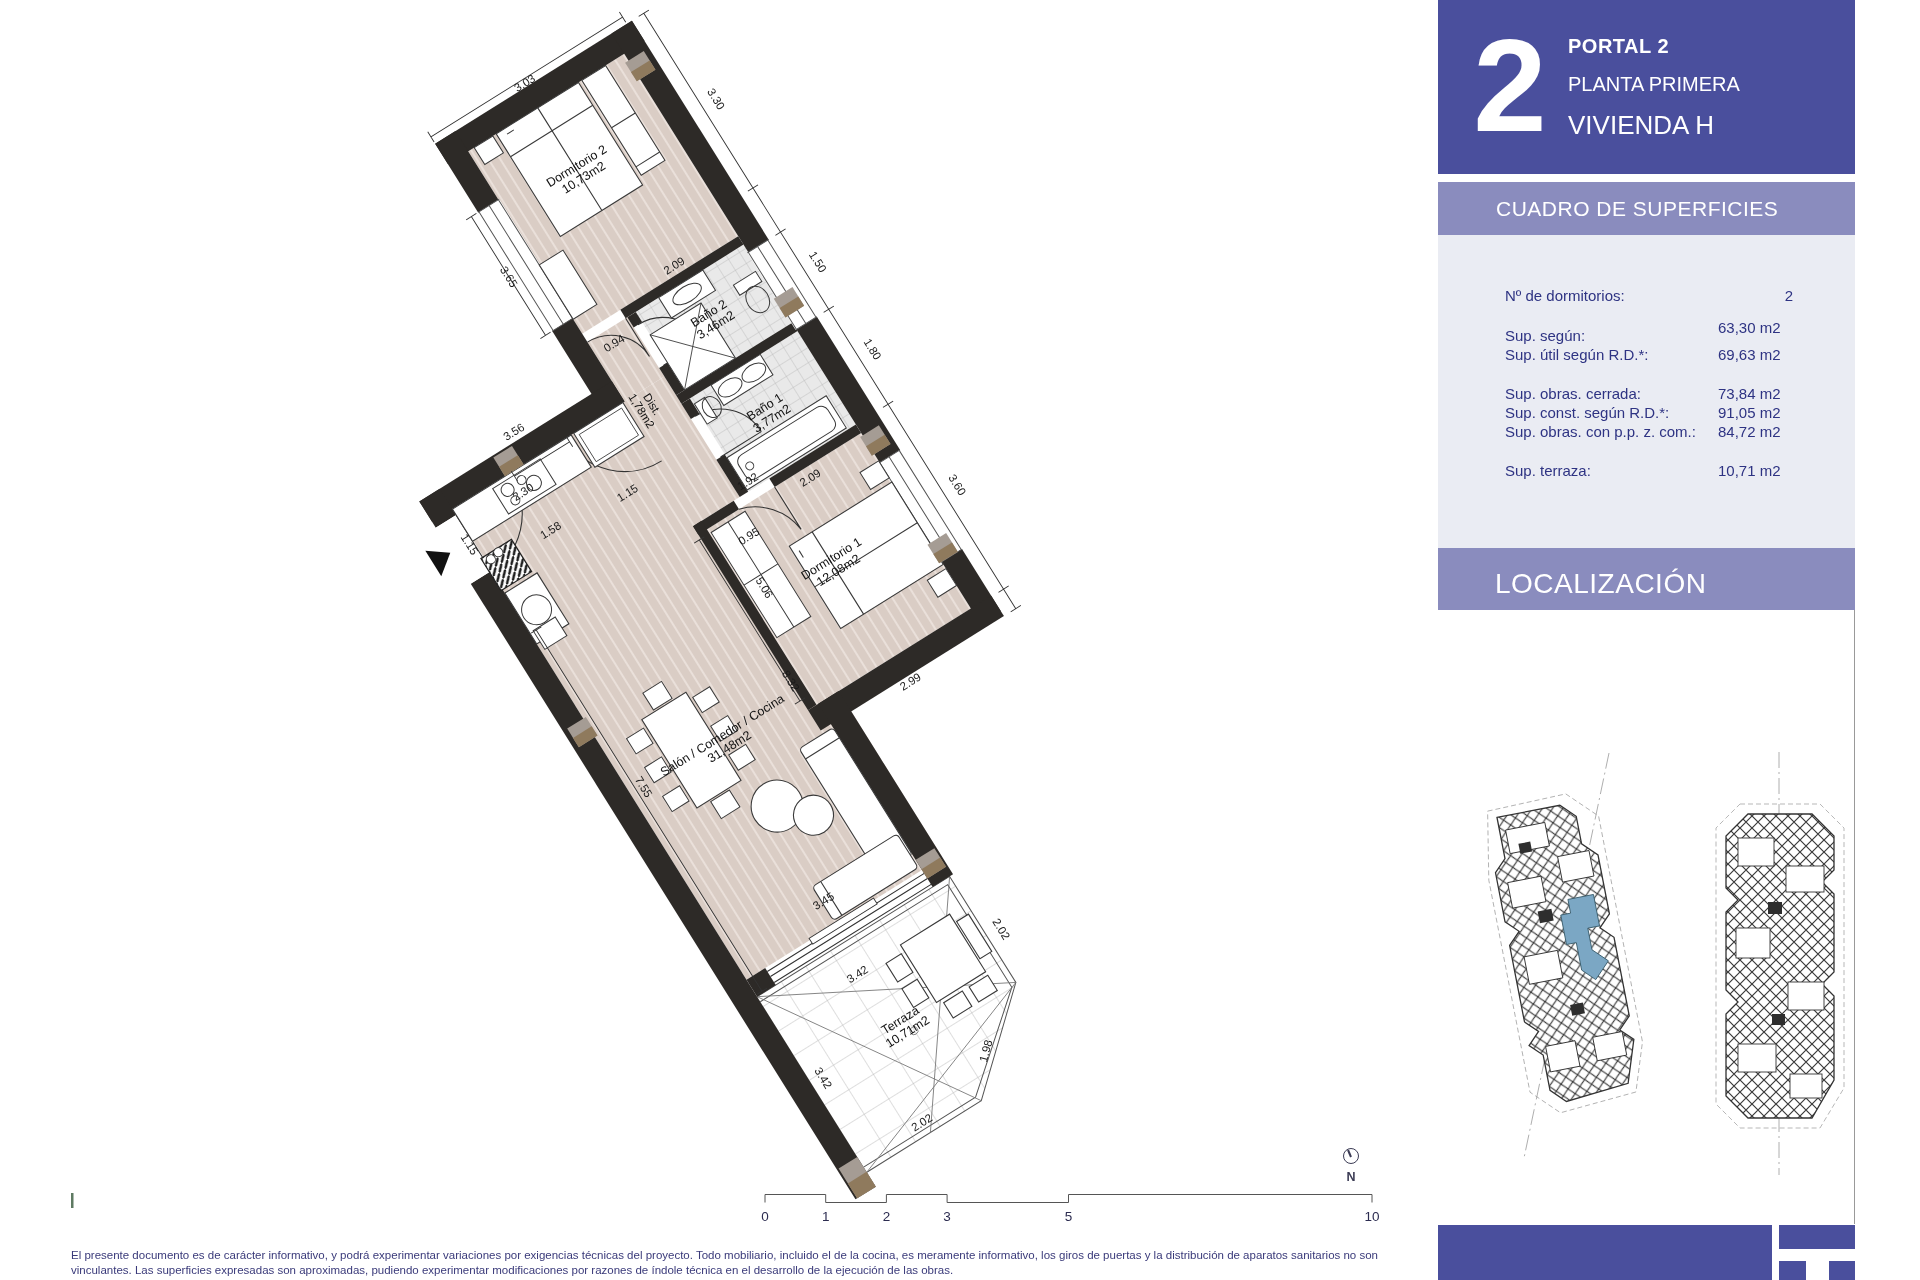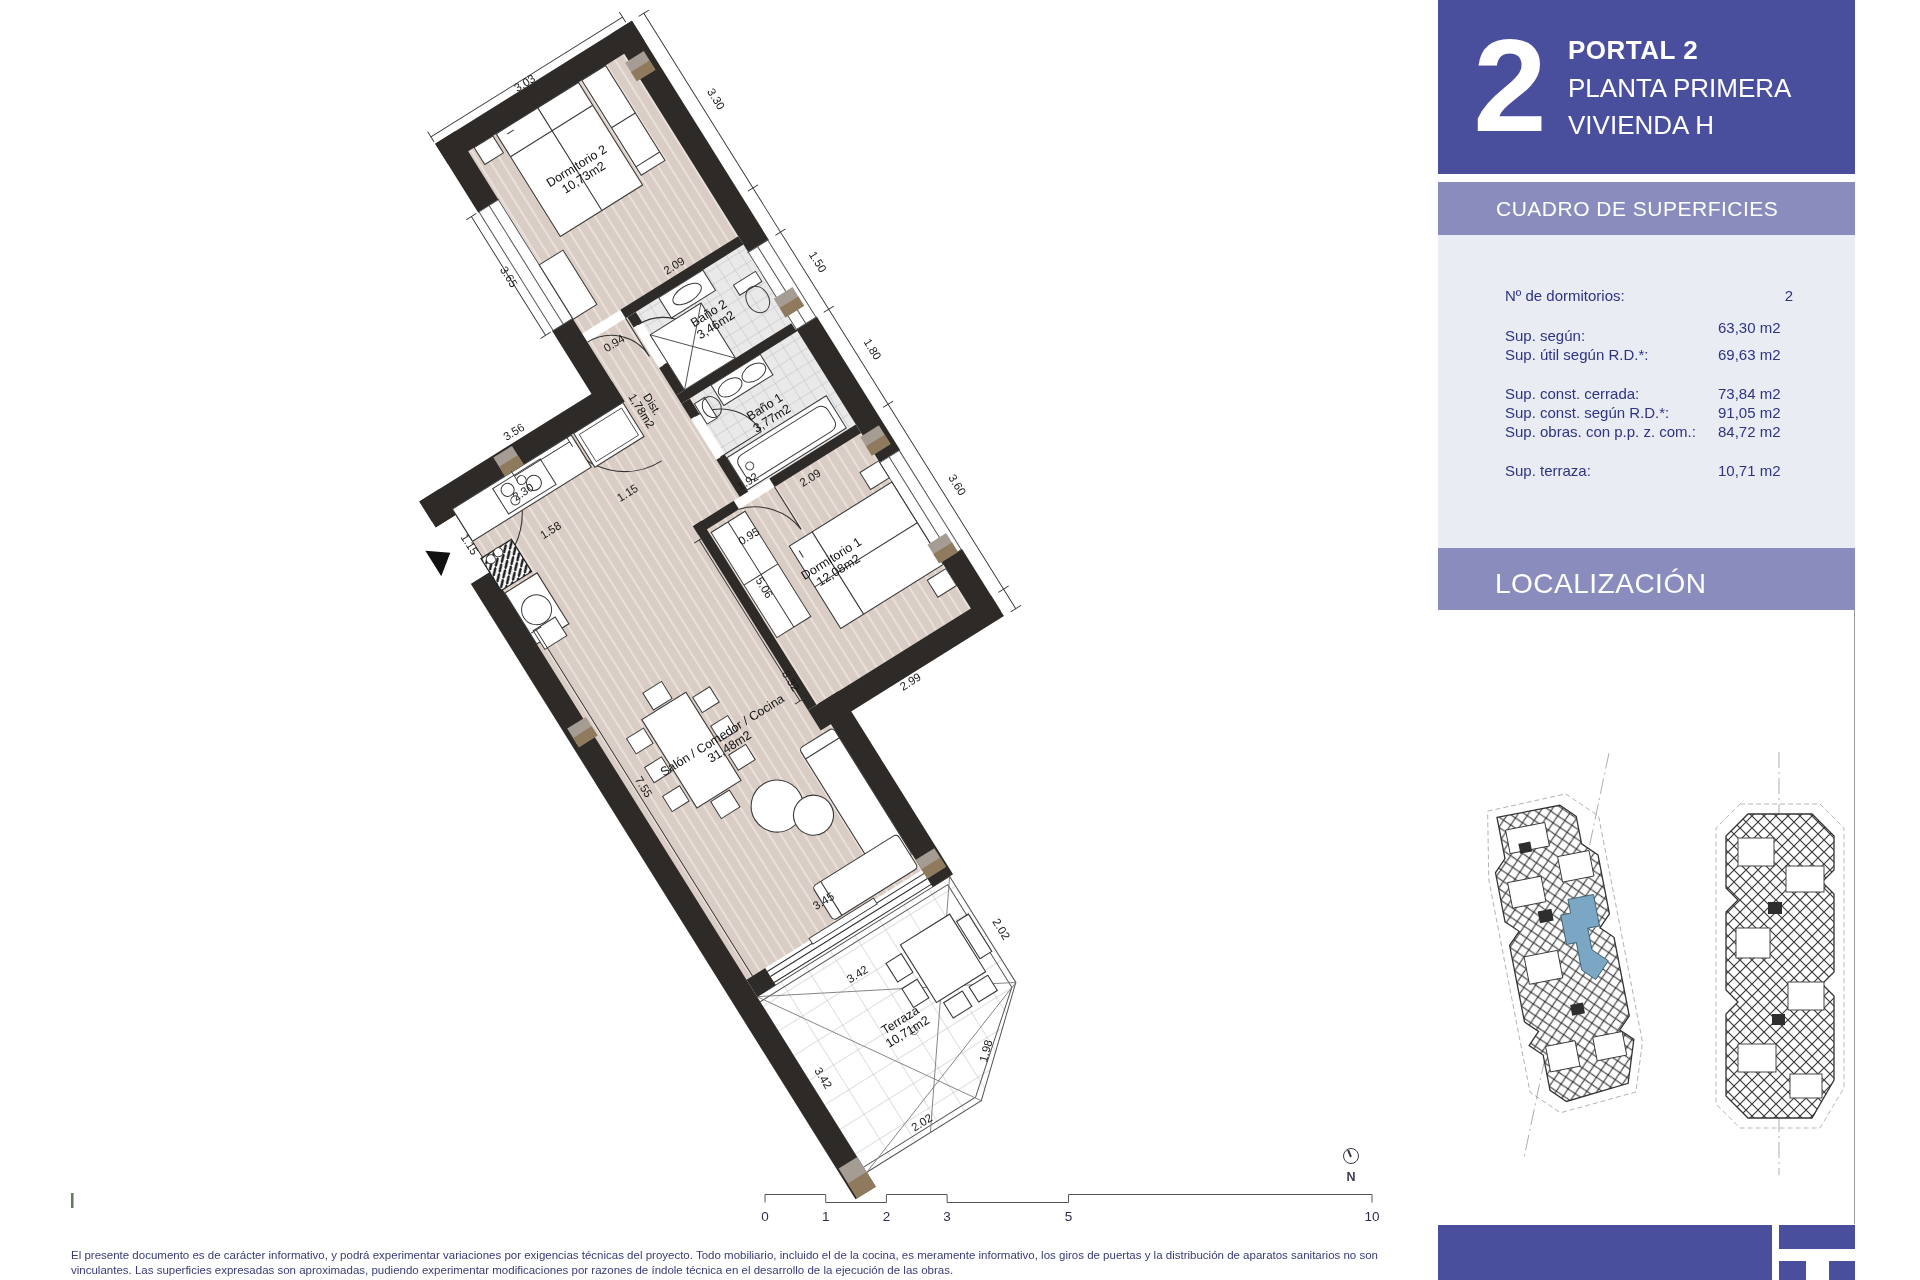--- a/index.html
+++ b/index.html
@@ -3,36 +3,36 @@
 <style>
 html,body{margin:0;padding:0;width:1920px;height:1280px;background:#fff;font-family:"Liberation Sans",sans-serif;overflow:hidden}
 .abs{position:absolute}
 </style></head>
 <body>
 
 <div class="abs" style="left:1438px;top:0;width:417px;height:174px;background:#4a4f9d"></div>
 
 <div class="abs" style="left:1455px;top:6px;width:110px;height:160px;color:#fff;font-size:132px;font-weight:bold;line-height:160px;text-align:center">2</div>
 
-<div class="abs" style="left:1568px;top:35px;color:#fff;font-size:26px;font-weight:bold;letter-spacing:0.5px">PORTAL 2</div>
-<div class="abs" style="left:1568px;top:73px;color:#fff;font-size:26px">PLANTA PRIMERA</div>
+<div class="abs" style="left:1568px;top:35px;color:#fff;font-size:20px;font-weight:bold;letter-spacing:0.5px">PORTAL 2</div>
+<div class="abs" style="left:1568px;top:73px;color:#fff;font-size:20px">PLANTA PRIMERA</div>
 <div class="abs" style="left:1568px;top:110px;color:#fff;font-size:26px">VIVIENDA H</div>
 
 <div class="abs" style="left:1438px;top:182px;width:417px;height:53px;background:#8a8cbe"></div>
 <div class="abs" style="left:1496px;top:197px;color:#fff;font-size:21px;letter-spacing:0.5px">CUADRO DE SUPERFICIES</div>
 
 <div class="abs" style="left:1438px;top:235px;width:417px;height:313px;background:#eaecf3"></div>
 <div class="abs" style="left:1505px;top:235px;width:300px;color:#2e3383;font-size:15px">
   <div style="position:absolute;top:52px;left:0">Nº de dormitorios:</div>
     <div style="position:absolute;top:52px;left:228px;width:60px;text-align:right">2</div>
   <div style="position:absolute;top:92px;left:0">Sup. según:</div>
     <div style="position:absolute;top:84px;left:213px">63,30 m2</div>
   <div style="position:absolute;top:111px;left:0">Sup. útil según R.D.*:</div>
     <div style="position:absolute;top:111px;left:213px">69,63 m2</div>
-  <div style="position:absolute;top:150px;left:0">Sup. const. cerrada:</div>
+  <div style="position:absolute;top:150px;left:0">Sup. obras. cerrada:</div>
     <div style="position:absolute;top:150px;left:213px">73,84 m2</div>
   <div style="position:absolute;top:169px;left:0">Sup. const. según R.D.*:</div>
     <div style="position:absolute;top:169px;left:213px">91,05 m2</div>
   <div style="position:absolute;top:188px;left:0">Sup. obras. con p.p. z. com.:</div>
     <div style="position:absolute;top:188px;left:213px">84,72 m2</div>
   <div style="position:absolute;top:227px;left:0">Sup. terraza:</div>
     <div style="position:absolute;top:227px;left:213px">10,71 m2</div>
 </div>
 
 <div class="abs" style="left:1438px;top:548px;width:417px;height:62px;background:#8a8cbe"></div>

